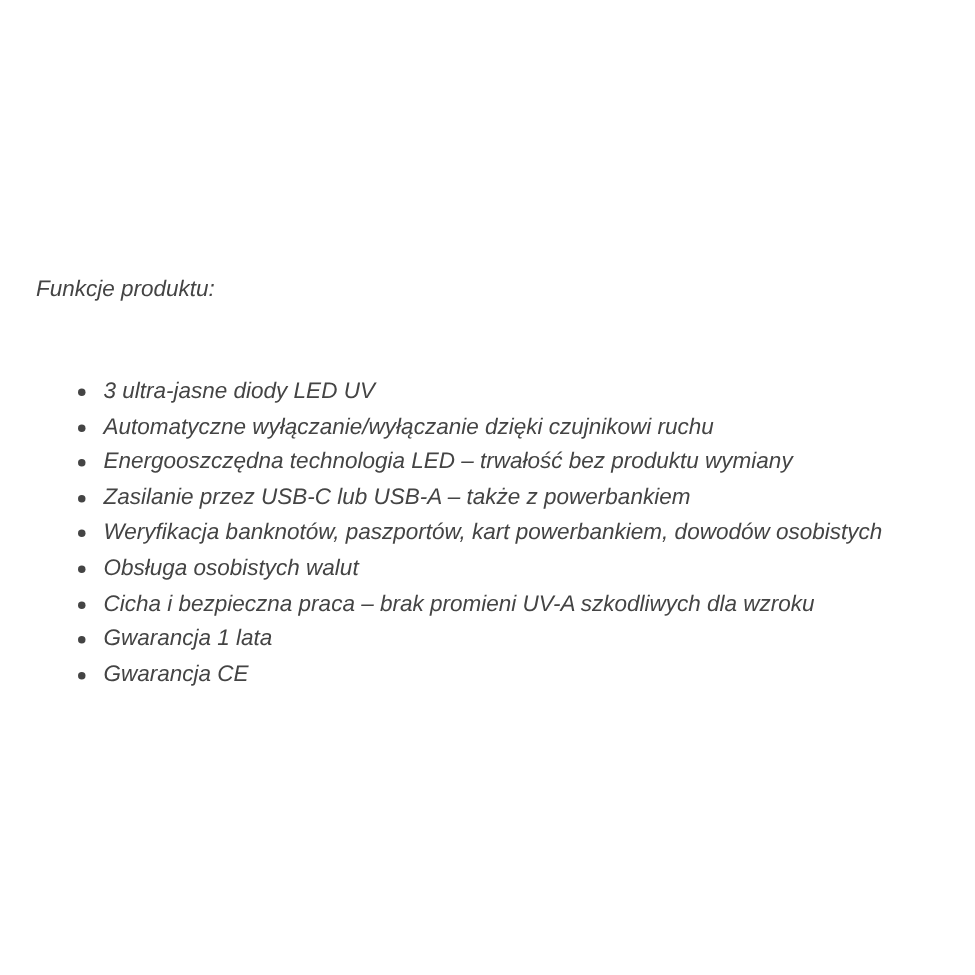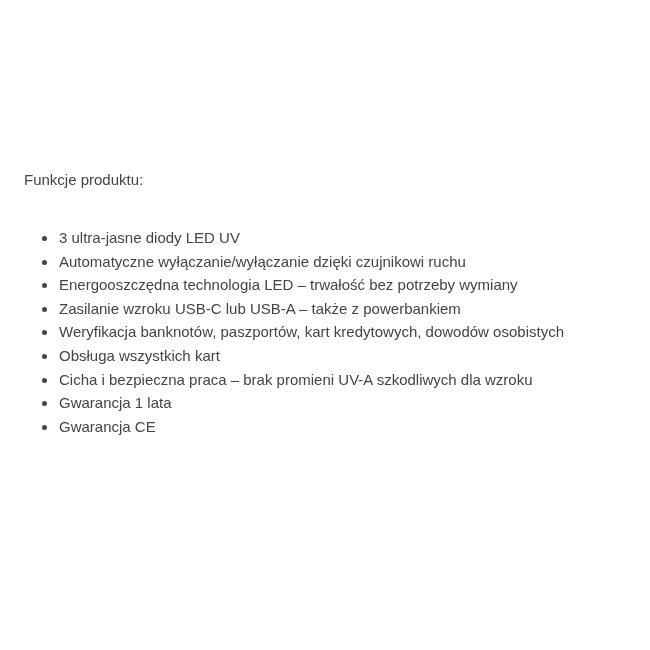--- a/index.html
+++ b/index.html
@@ -11,32 +11,33 @@
       width: 650px;
       height: 650px;
       position: relative;
       overflow: hidden;
       font-family: "Liberation Sans", sans-serif;
       color: #444444;
     }
     .content {
       position: absolute;
       left: 24px;
-      top: 170px;
+      top: 183px;
       width: 610px;
+      font-style: italic;
     }
     .heading {
       font-size: 15px;
       line-height: 20px;
       margin: 0;
       font-weight: normal;
     }
     .features {
       list-style: none;
-      margin: 6px;
+      margin: 16px;
       padding: 0;
       position: absolute;
       top: 50px;
       left: 0;
     }
     .features li {
       position: relative;
       padding-left: 29px;
       font-size: 15px;
       line-height: 23.6px;
@@ -53,21 +54,21 @@
     }
   </style>
 </head>
 <body>
 
 <div class="content">
   <p class="heading">Funkcje produktu:</p>
   <ul class="features">
     <li><span class="bullet"></span><span>3 ultra-jasne diody LED UV</span></li>
     <li><span class="bullet"></span><span>Automatyczne wyłączanie/wyłączanie dzięki czujnikowi ruchu</span></li>
-    <li><span class="bullet"></span><span>Energooszczędna technologia LED – trwałość bez potrzeby wymiany</span></li>
-    <li><span class="bullet"></span><span>Zasilanie wzroku USB-C lub USB-A – także z powerbankiem</span></li>
-    <li><span class="bullet"></span><span>Weryfikacja banknotów, paszportów, kart kredytowych, dowodów osobistych</span></li>
-    <li><span class="bullet"></span><span>Obsługa wszystkich kart</span></li>
+    <li><span class="bullet"></span><span>Energooszczędna technologia LED – trwałość bez produktu wymiany</span></li>
+    <li><span class="bullet"></span><span>Zasilanie przez USB-C lub USB-A – także z powerbankiem</span></li>
+    <li><span class="bullet"></span><span>Weryfikacja banknotów, paszportów, kart powerbankiem, dowodów osobistych</span></li>
+    <li><span class="bullet"></span><span>Obsługa osobistych walut</span></li>
     <li><span class="bullet"></span><span>Cicha i bezpieczna praca – brak promieni UV-A szkodliwych dla wzroku</span></li>
     <li><span class="bullet"></span><span>Gwarancja 1 lata</span></li>
     <li><span class="bullet"></span><span>Gwarancja CE</span></li>
   </ul>
 </div>
 
 </body></html>

